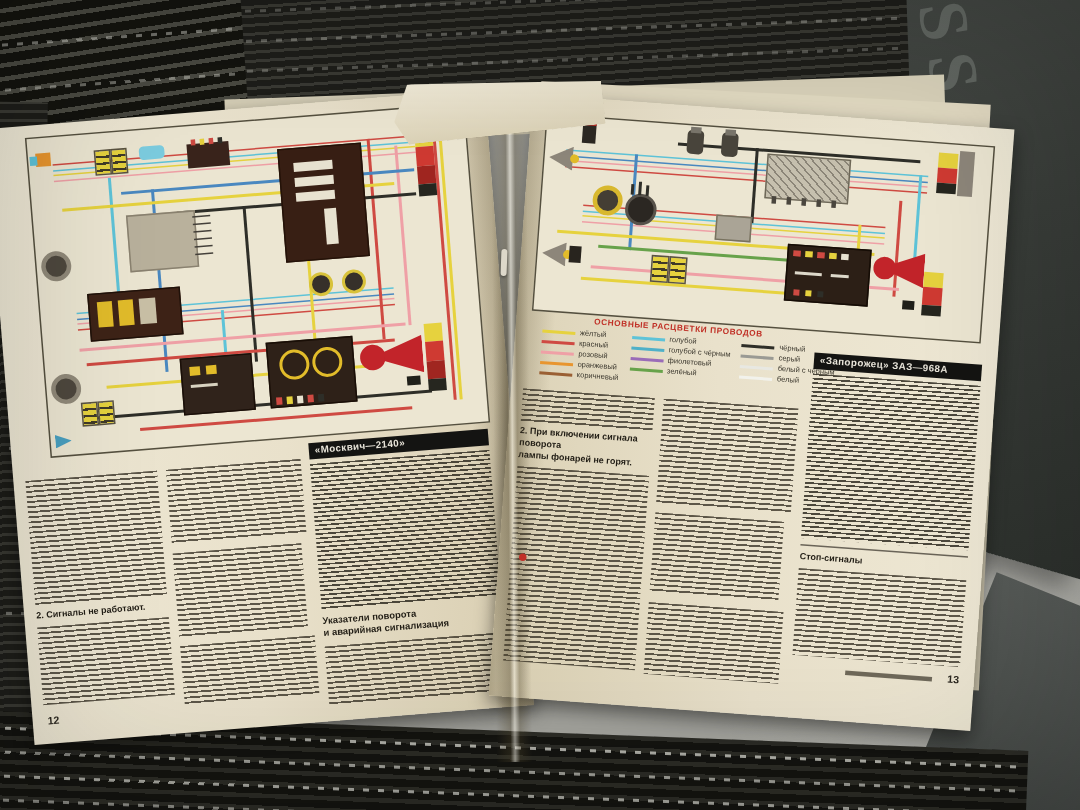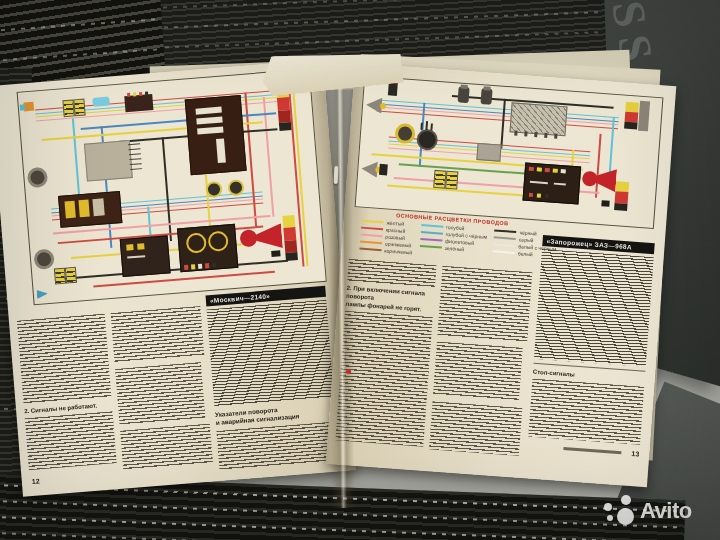--- a/index.html
+++ b/index.html
@@ -399,24 +399,15 @@
         <span style="font-size:7px;font-weight:bold;color:#2c2820">13</span>
       </div>
     </div>
   </div>
 
   <div class="gutter"></div>
   <div class="staple"></div>
   <div class="red-dot"></div>
   <div class="curl"></div>
 
-  <div class="wm">
-    <div class="wm-logo">
-      <i style="left:13px;top:13px;width:17px;height:17px"></i>
-      <i style="left:17px;top:0;width:10px;height:10px"></i>
-      <i style="left:0;top:8px;width:8px;height:8px"></i>
-      <i style="left:3px;top:20px;width:6px;height:6px"></i>
-    </div>
-    <span class="wm-text">Avito</span>
-  </div>
 
   <div class="vignette"></div>
 </div>
 
 </body></html>

